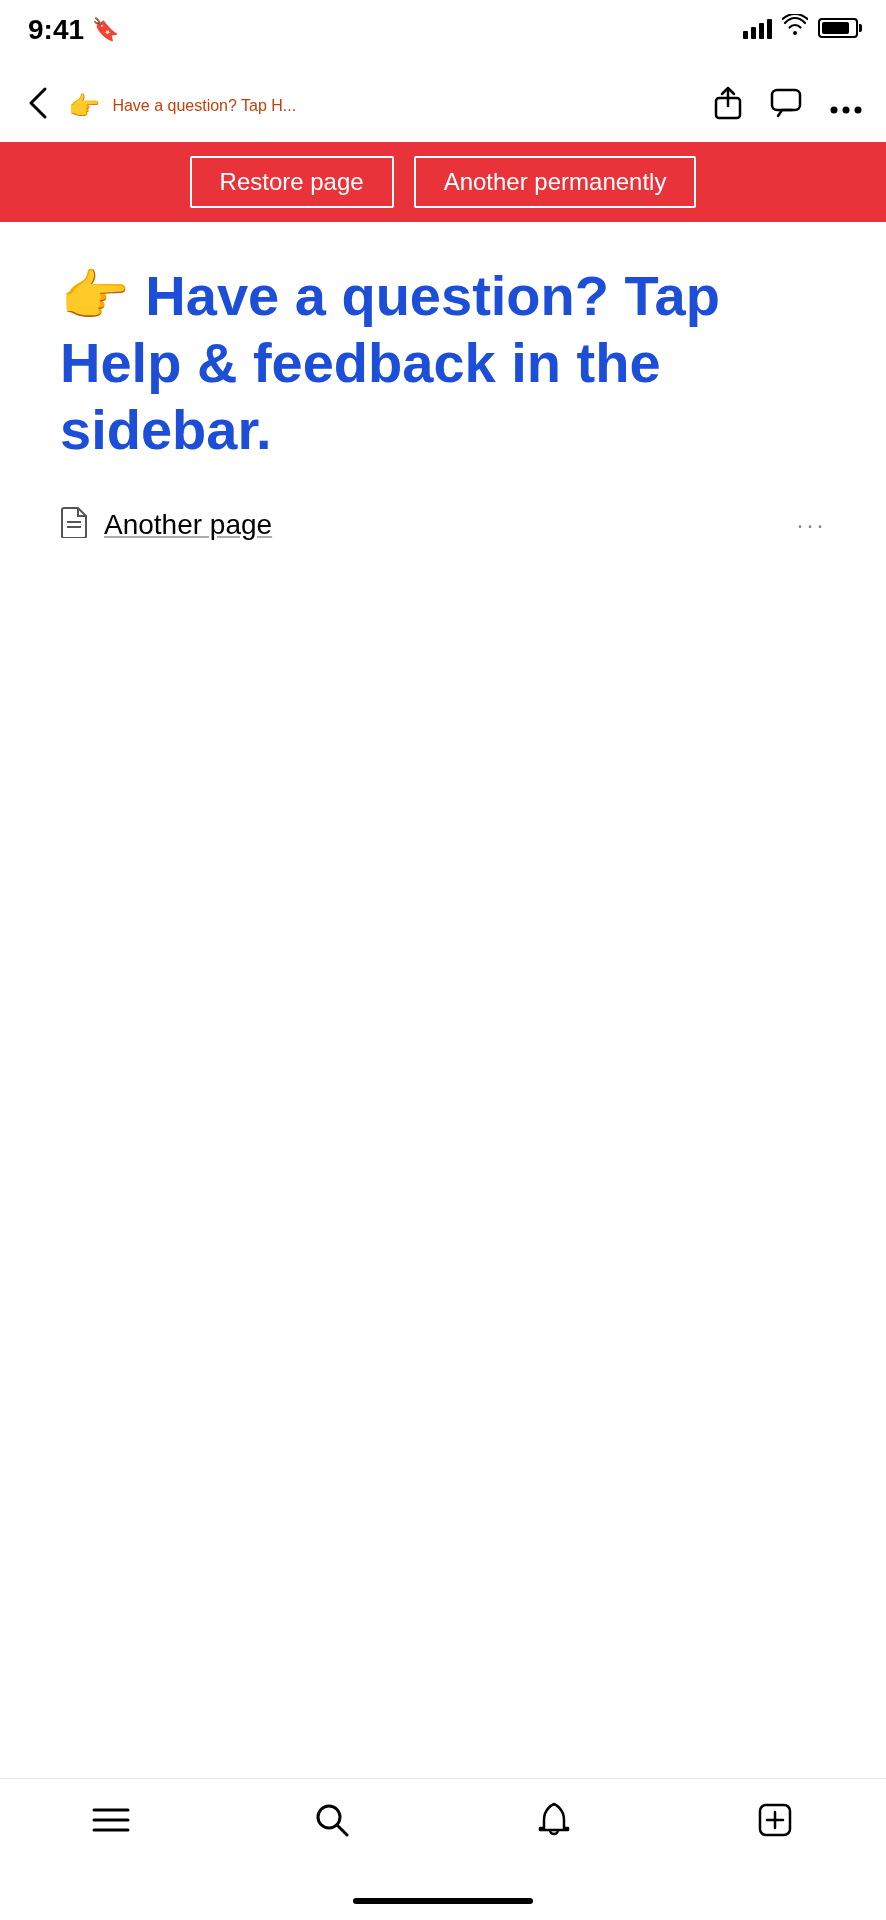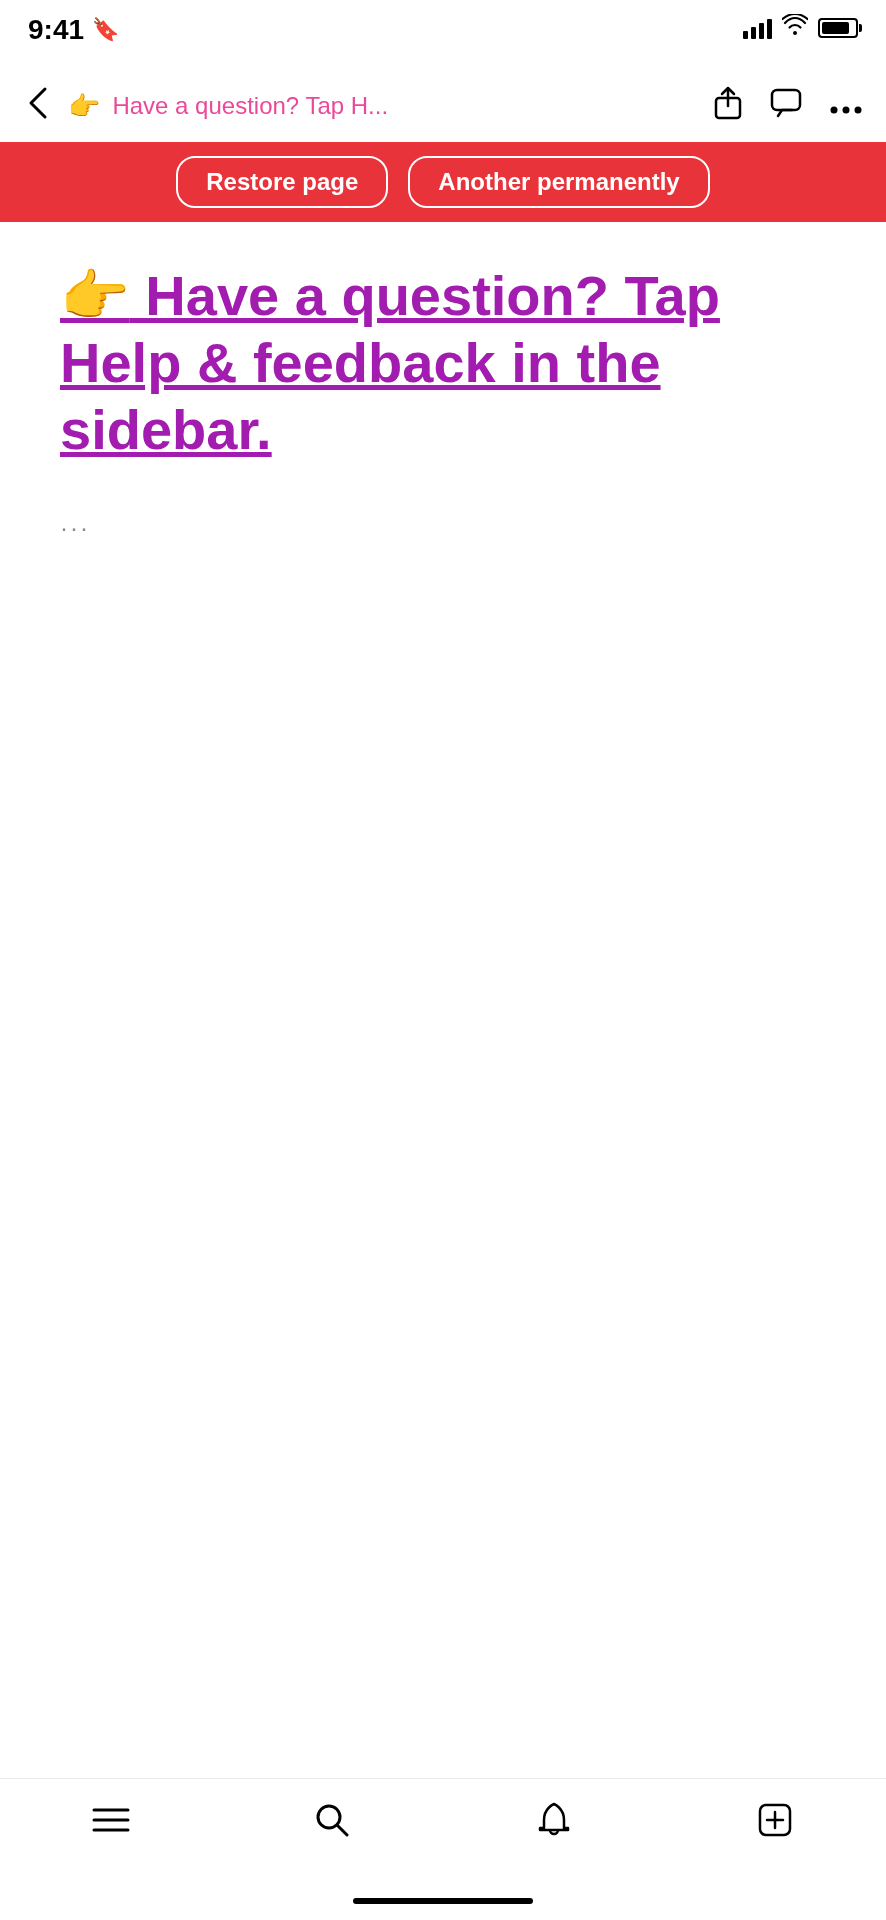--- a/index.html
+++ b/index.html
@@ -111,22 +111,22 @@
       padding: 8px;
       cursor: pointer;
     }
 
     .nav-page-icon {
       font-size: 26px;
     }
 
     .nav-title {
       flex: 1;
-      font-size: 24px;
-      color: #ec4899;
+      font-size: 16px;
+      color: #c2410c;
       overflow: hidden;
       text-overflow: ellipsis;
       white-space: nowrap;
     }
 
     .nav-actions {
       display: flex;
       align-items: center;
       gap: 20px;
     }
@@ -145,41 +145,40 @@
       align-items: center;
       justify-content: center;
       gap: 20px;
       padding: 18px 20px;
       height: 80px;
     }
 
     .banner-btn {
       background: transparent;
       border: 2.5px solid #ffffff;
-      border-radius: 19px;
+      border-radius: 2px;
       color: #ffffff;
       font-size: 24px;
-      font-weight: 700;
+      font-weight: 400;
       padding: 10px 28px;
       cursor: pointer;
     }
 
     
     .main-content {
       flex: 1;
       padding: 40px 60px 30px 60px;
     }
 
     .page-title {
       font-size: 56px;
       font-weight: 800;
-      color: #a21caf;
+      color: #1d4ed8;
       line-height: 1.2;
-      margin-bottom: 40px;
-      text-decoration: underline;
+      margin-bottom: 32px;
     }
 
     
     .sub-page-item {
       display: flex;
       align-items: center;
       justify-content: space-between;
       padding: 10px 0;
     }
 
@@ -312,20 +311,31 @@
   <button class="banner-btn">Restore page</button>
   <button class="banner-btn">Another permanently</button>
 </div>
 
 <div class="main-content">
   <h1 class="page-title">
     <span>👉</span><span> Have a question? Tap Help &amp; feedback in the sidebar.</span>
   </h1>
 
   <div class="sub-page-item">
+    <div class="sub-page-left">
+      <span class="sub-page-doc-icon">
+        <svg width="28" height="32" viewBox="0 0 28 32" fill="none">
+          <path d="M4 2h14l8 8v20a2 2 0 0 1-2 2H4a2 2 0 0 1-2-2V4a2 2 0 0 1 2-2z" stroke="#555" stroke-width="2" fill="none"></path>
+          <path d="M18 2v8h8" stroke="#555" stroke-width="2" fill="none"></path>
+          <line x1="7" y1="16" x2="21" y2="16" stroke="#555" stroke-width="2"></line>
+          <line x1="7" y1="21" x2="21" y2="21" stroke="#555" stroke-width="2"></line>
+        </svg>
+      </span>
+      <span class="sub-page-name">Another page</span>
+    </div>
     <span class="sub-page-more">···</span>
   </div>
 </div>
 
 <div class="bottom-nav">
   <div class="bottom-nav-btn">
     <span class="bottom-nav-icon">
       <svg width="38" height="30" viewBox="0 0 38 30" fill="none">
         <line x1="2" y1="5" x2="36" y2="5" stroke="#000" stroke-width="3" stroke-linecap="round"></line>
         <line x1="2" y1="15" x2="36" y2="15" stroke="#000" stroke-width="3" stroke-linecap="round"></line>

